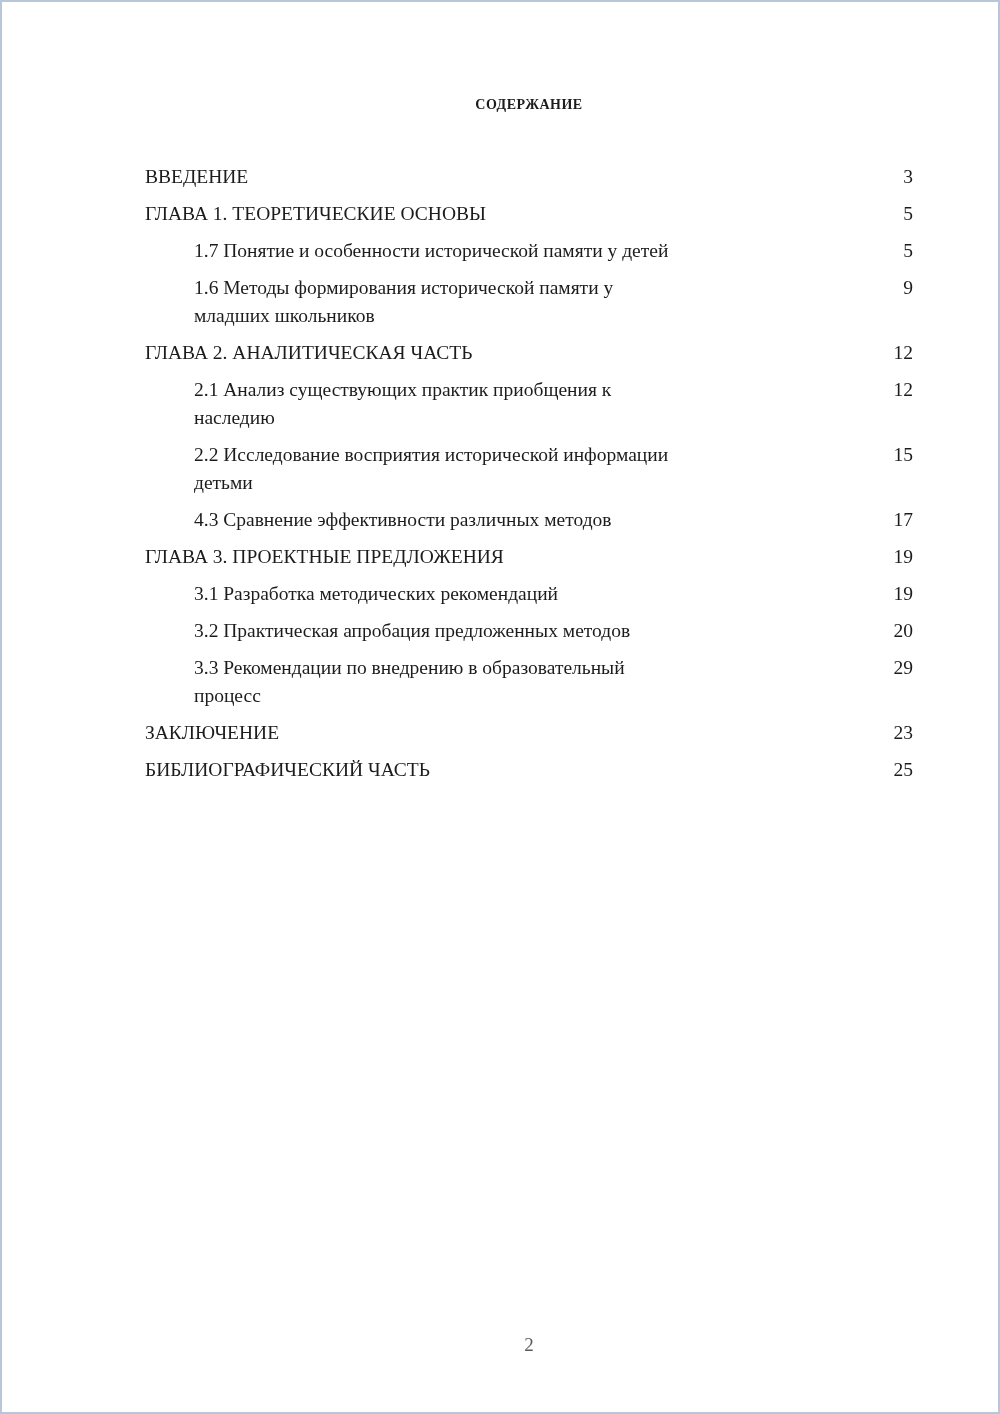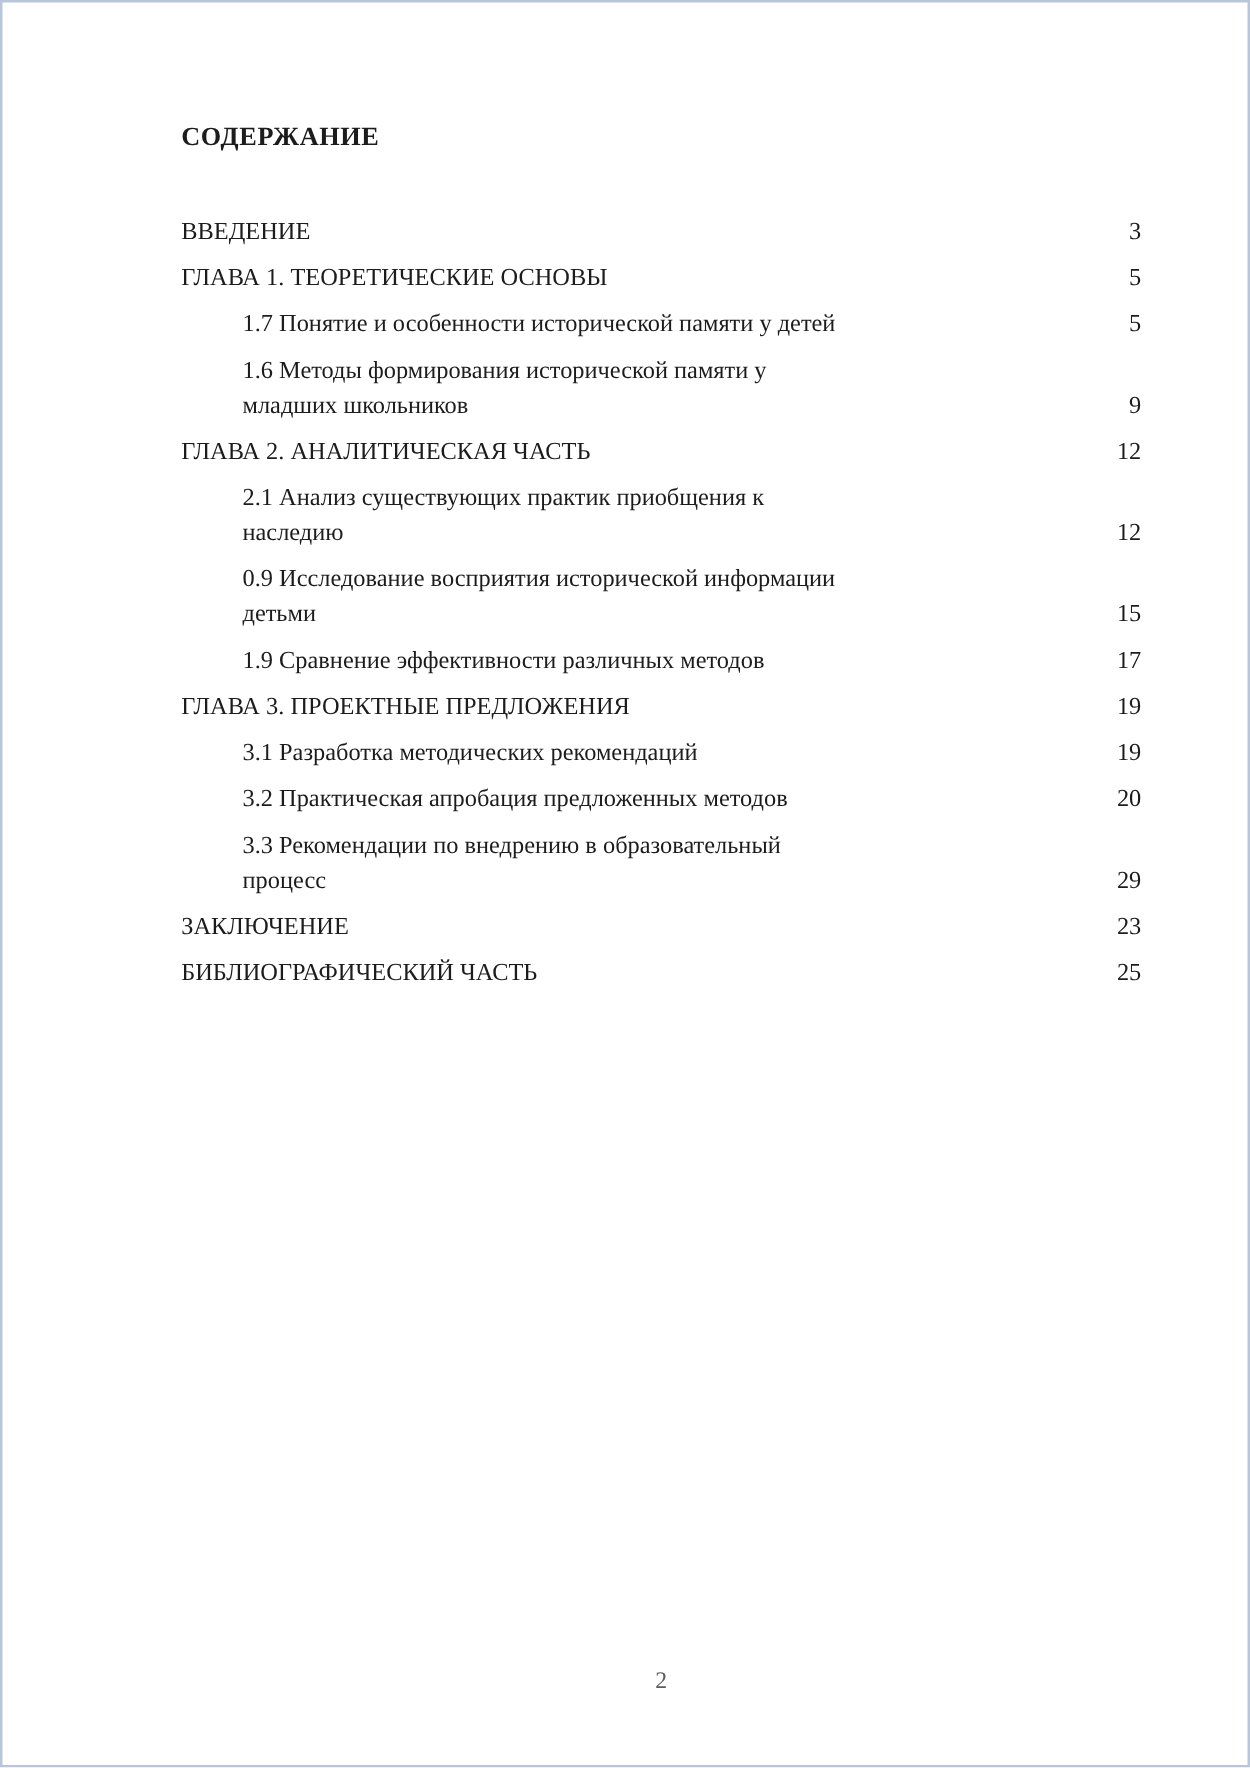--- a/index.html
+++ b/index.html
@@ -17,31 +17,31 @@
     font-family: "Liberation Serif", "DejaVu Serif", serif;
     color: #1c1c1c;
     overflow: hidden;
   }
   .content {
     padding: 0 85px 0 143px;
   }
   .doc-title {
     margin-top: 95px;
     margin-bottom: 50px;
-    text-align: left;
+    text-align: center;
     font-weight: bold;
-    font-size: 21px;
+    font-size: 14px;
     letter-spacing: 0.5px;
   }
   .toc-list {
     font-size: 19.5px;
   }
   .toc-row {
     display: flex;
-    align-items: flex-end;
+    align-items: flex-start;
     column-gap: 12px;
     margin-bottom: 9px;
     line-height: 28px;
   }
   .entry-text {
     white-space: pre-line;
   }
   .toc-row.level-1 .entry-text {
     padding-left: 49px;
   }
@@ -95,27 +95,27 @@
     <span class="entry-page">12</span>
   </div>
 
   <div class="toc-row level-1">
     <span class="entry-text">2.1 Анализ существующих практик приобщения к
 наследию</span>
     <span class="entry-page">12</span>
   </div>
 
   <div class="toc-row level-1">
-    <span class="entry-text">0.9 Исследование восприятия исторической информации
+    <span class="entry-text">2.2 Исследование восприятия исторической информации
 детьми</span>
     <span class="entry-page">15</span>
   </div>
 
   <div class="toc-row level-1">
-    <span class="entry-text">1.9 Сравнение эффективности различных методов</span>
+    <span class="entry-text">4.3 Сравнение эффективности различных методов</span>
     <span class="entry-page">17</span>
   </div>
 
   <div class="toc-row level-0">
     <span class="entry-text">ГЛАВА 3. ПРОЕКТНЫЕ ПРЕДЛОЖЕНИЯ</span>
     <span class="entry-page">19</span>
   </div>
 
   <div class="toc-row level-1">
     <span class="entry-text">3.1 Разработка методических рекомендаций</span>

